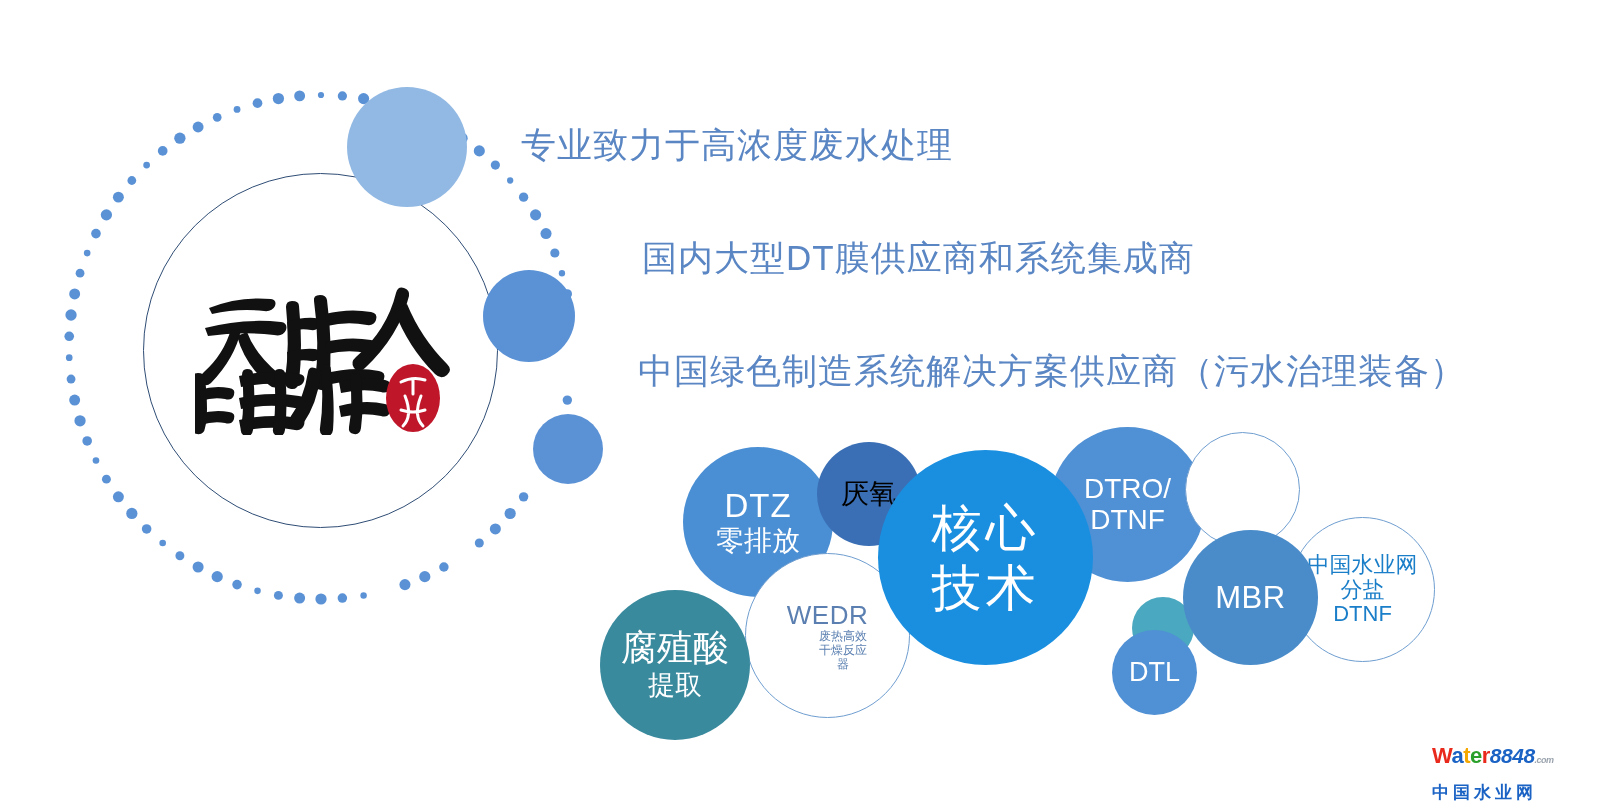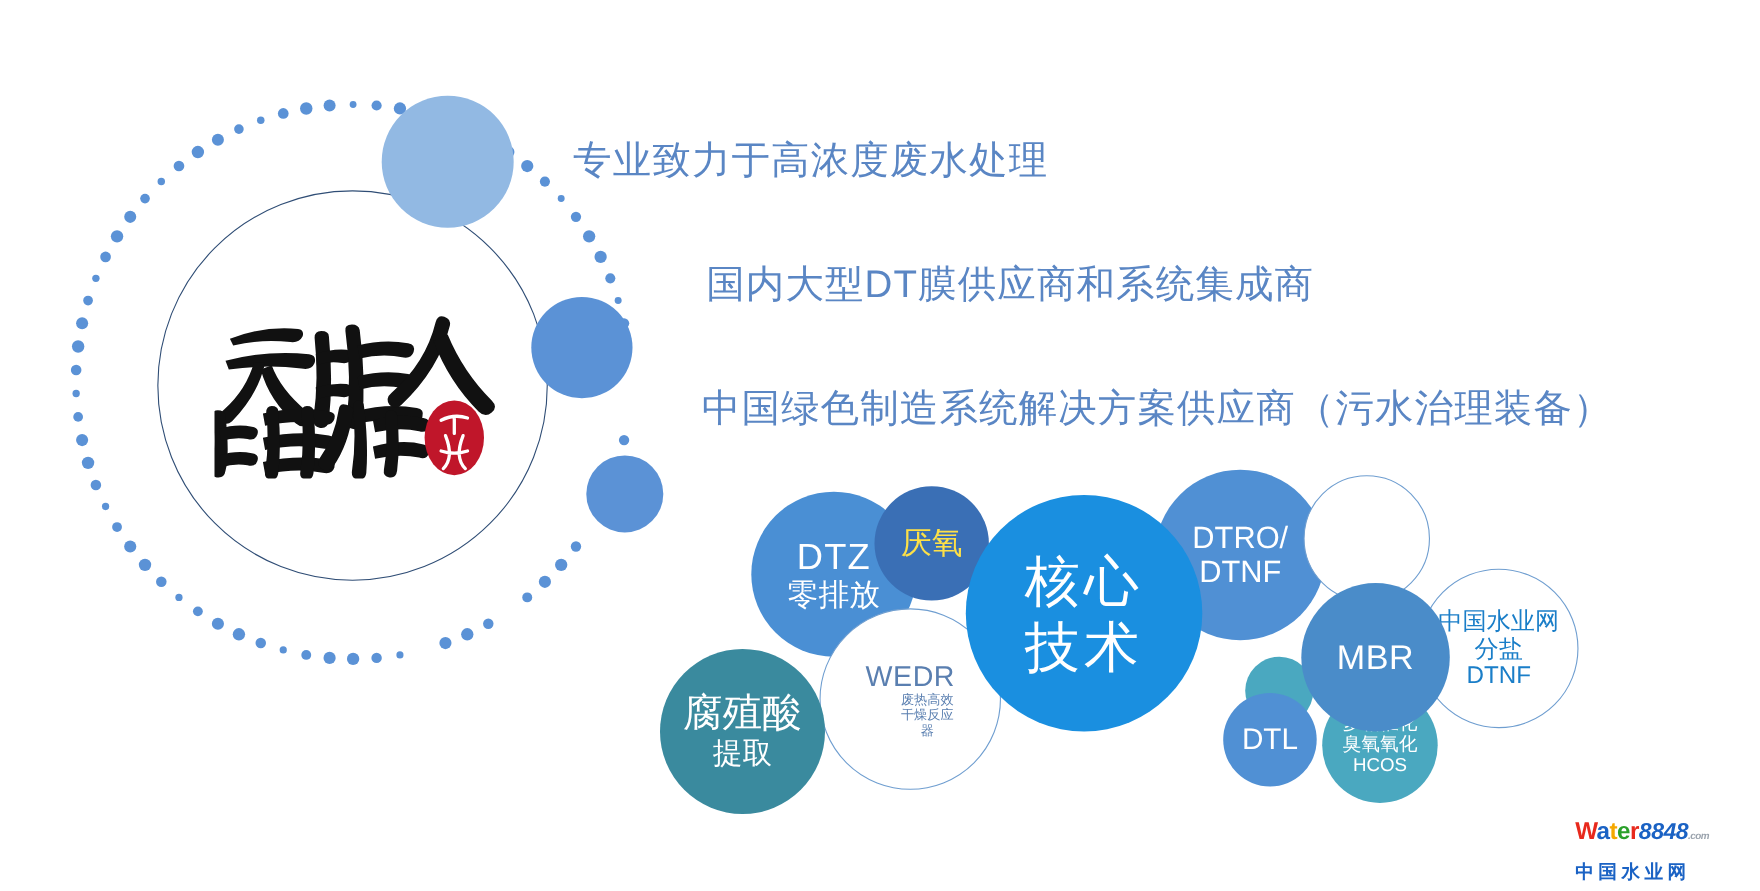--- a/index.html
+++ b/index.html
@@ -50,21 +50,21 @@
     align-items:center; justify-content:center;
     text-align:center; line-height:1.08;
     font-weight:normal;
   }
   .bub span { display:block; white-space:nowrap; }
 
   .b-dtz     { left:88px;  top:42px;  width:150px; height:150px; background:#4a8fd4; color:#fff; }
   .b-dtz .l1 { font-size:33px; letter-spacing:1px; }
   .b-dtz .l2 { font-size:28px; margin-top:2px; }
 
-  .b-anaer   { left:200px; top:37px;  width:104px; height:104px; background:#3a6fb5; color:#fde047; z-index:3;}
+  .b-anaer   { left:222px; top:37px;  width:104px; height:104px; background:#3a6fb5; color:#000000; z-index:3;}
   .b-anaer .l1 { font-size:28px; }
 
   .b-humic   { left:5px;   top:185px; width:150px; height:150px; background:#3a8a9e; color:#fff; z-index:4;}
   .b-humic .l1 { font-size:36px; }
   .b-humic .l2 { font-size:27px; margin-top:3px; }
 
   .b-wedr    { left:150px; top:148px; width:165px; height:165px; background:#ffffff;
                border:1.2px solid #6f9ed0; color:#5a7fb0; z-index:2;}
   .b-wedr .l1 { font-size:26px; letter-spacing:0.5px; }
   .b-wedr .l2,.b-wedr .l3,.b-wedr .l4 { font-size:12px; margin-top:1px;margin-left:31px; }
@@ -288,25 +288,20 @@
       <span class="l2">分盐</span>
       <span class="l3">DTNF</span>
     </div>
 
     <div class="bub b-teal-dot"></div>
 
     <div class="bub b-dtl">
       <span class="l1">DTL</span>
     </div>
 
-    <div class="bub b-hcos">
-      <span class="l1">多相催化</span>
-      <span class="l2">臭氧氧化</span>
-      <span class="l3">HCOS</span>
-    </div>
   </div>
 
   <div class="watermark">
     <div class="wm-line1">
       <span class="c" style="color:#e8291c">W</span><span class="c" style="color:#1a62c4">a</span><span class="c" style="color:#f5a800">t</span><span class="c" style="color:#2aa02a">e</span><span class="c" style="color:#e8291c">r</span><span class="wm-num">8848</span><span class="wm-dotcom">.com</span>
     </div>
     <div class="wm-line2">中国水业网</div>
   </div>
 
 </div>

